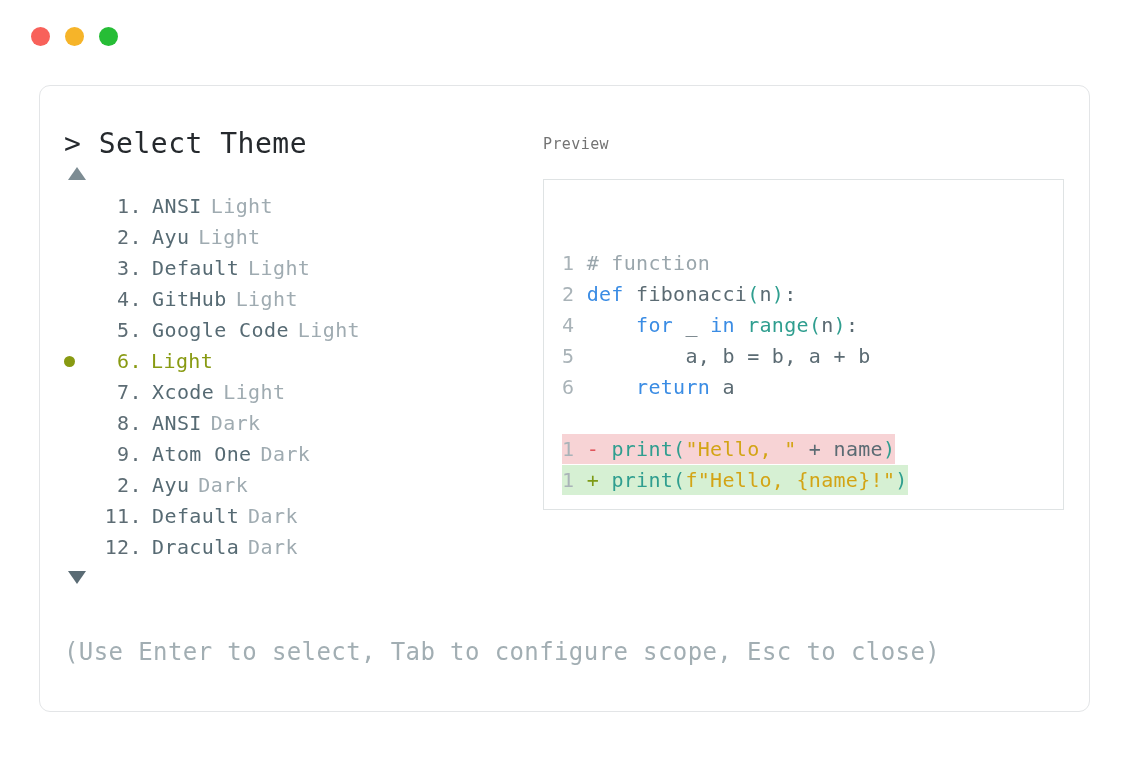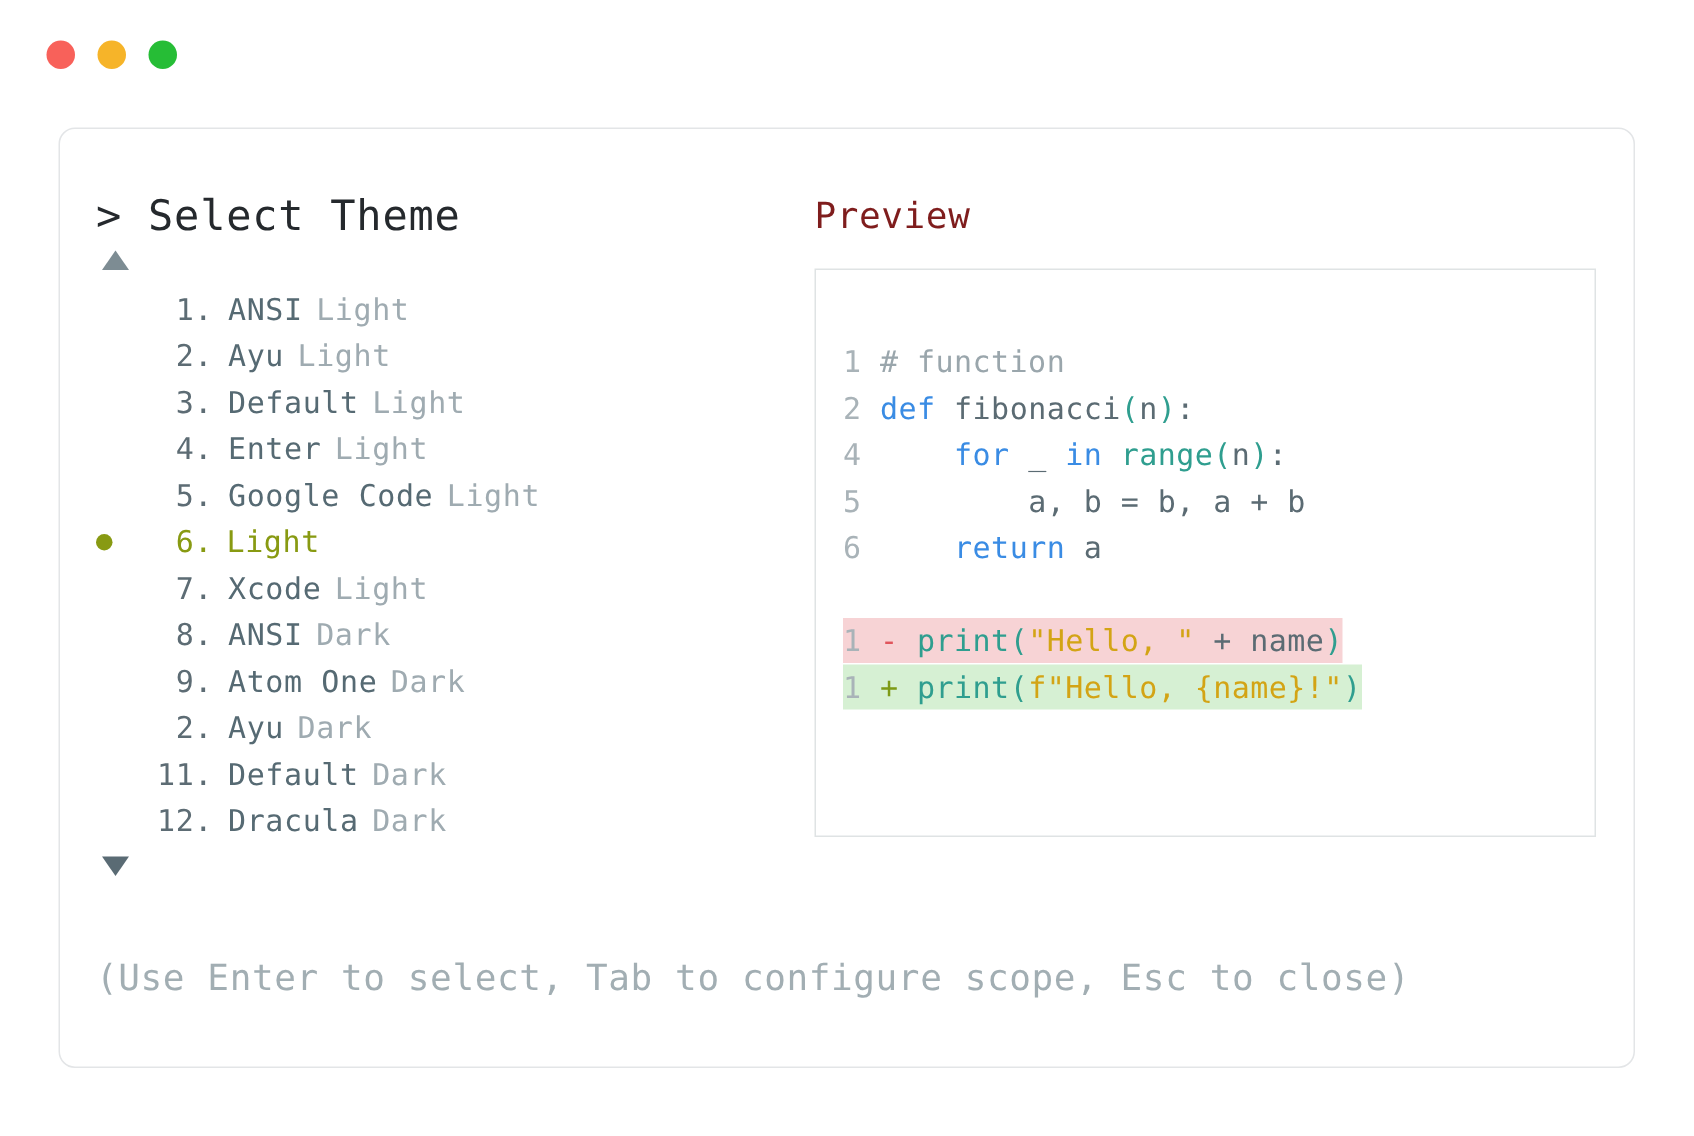--- a/index.html
+++ b/index.html
@@ -142,32 +142,32 @@
   }
 
   
   .preview {
     position: absolute;
     left: 503px;
     top: 45px;
     width: 524px;
   }
   .preview-title {
-    font-size: 24px;
+    font-size: 15px;
     line-height: 26px;
-    color: #7f1d1d;
+    color: #737373;
     letter-spacing: 0.4px;
   }
   .preview-box {
     margin-top: 22px;
     width: 521px;
-    height: 379px;
+    height: 331px;
     border: 1px solid #dfe3e4;
     background: #ffffff;
-    padding: 46px 0 0 18px;
+    padding: 68px 0 0 18px;
   }
 
   .code-line {
     font-size: 20px;
     line-height: 31px;
     white-space: pre;
     letter-spacing: 0.3px;
   }
   .ln {
     color: #a9b3b8;
@@ -215,21 +215,21 @@
     <div class="picker">
 
       <div class="picker-title"><span>&gt; </span><span>Select Theme</span></div>
 
       <div class="scroll-arrow arrow-up"></div>
 
       <ul class="theme-list" id="theme-list">
           <li class="theme-row"><span class="bullet-cell"></span><span class="idx">1.</span><span class="theme-name">ANSI</span><span class="theme-variant">Light</span></li>
           <li class="theme-row"><span class="bullet-cell"></span><span class="idx">2.</span><span class="theme-name">Ayu</span><span class="theme-variant">Light</span></li>
           <li class="theme-row"><span class="bullet-cell"></span><span class="idx">3.</span><span class="theme-name">Default</span><span class="theme-variant">Light</span></li>
-          <li class="theme-row"><span class="bullet-cell"></span><span class="idx">4.</span><span class="theme-name">Enter</span><span class="theme-variant">Light</span></li>
+          <li class="theme-row"><span class="bullet-cell"></span><span class="idx">4.</span><span class="theme-name">GitHub</span><span class="theme-variant">Light</span></li>
           <li class="theme-row"><span class="bullet-cell"></span><span class="idx">5.</span><span class="theme-name">Google Code</span><span class="theme-variant">Light</span></li>
           <li class="theme-row selected"><span class="bullet-cell"><span class="bullet"></span></span><span class="idx">6.</span><span class="theme-variant">Light</span></li>
           <li class="theme-row"><span class="bullet-cell"></span><span class="idx">7.</span><span class="theme-name">Xcode</span><span class="theme-variant">Light</span></li>
           <li class="theme-row"><span class="bullet-cell"></span><span class="idx">8.</span><span class="theme-name">ANSI</span><span class="theme-variant">Dark</span></li>
           <li class="theme-row"><span class="bullet-cell"></span><span class="idx">9.</span><span class="theme-name">Atom One</span><span class="theme-variant">Dark</span></li>
           <li class="theme-row"><span class="bullet-cell"></span><span class="idx">2.</span><span class="theme-name">Ayu</span><span class="theme-variant">Dark</span></li>
           <li class="theme-row"><span class="bullet-cell"></span><span class="idx">11.</span><span class="theme-name">Default</span><span class="theme-variant">Dark</span></li>
           <li class="theme-row"><span class="bullet-cell"></span><span class="idx">12.</span><span class="theme-name">Dracula</span><span class="theme-variant">Dark</span></li>
         </ul>
 

